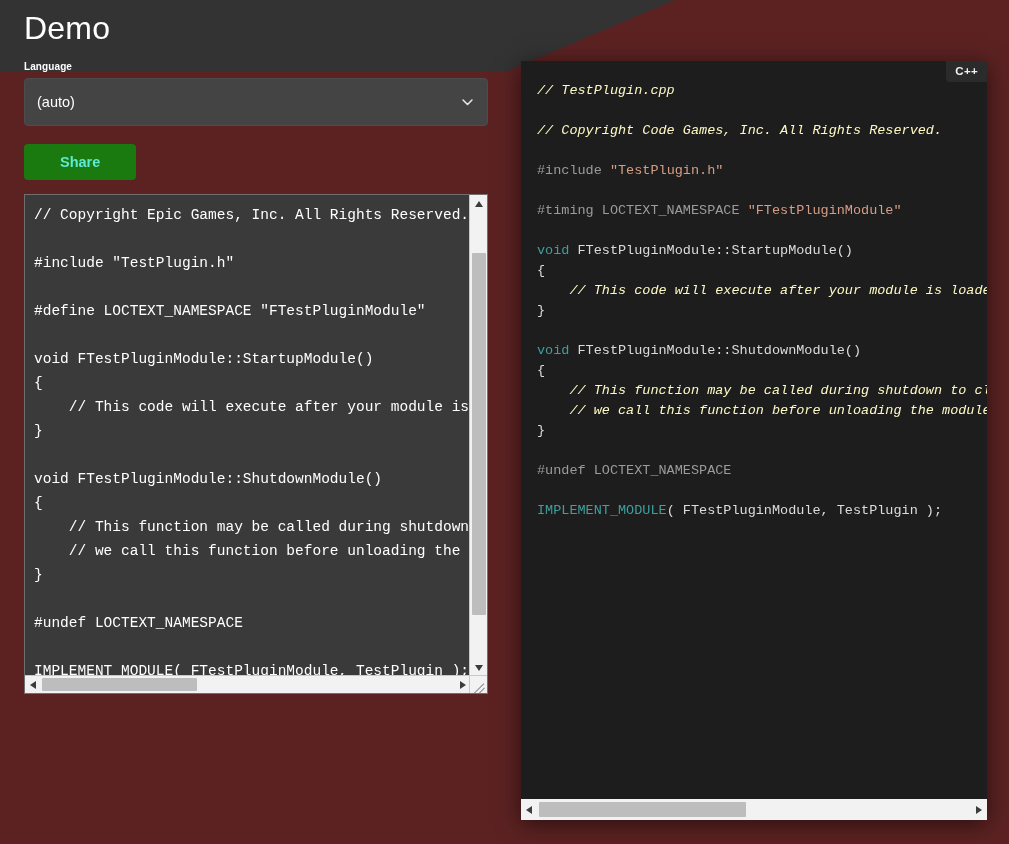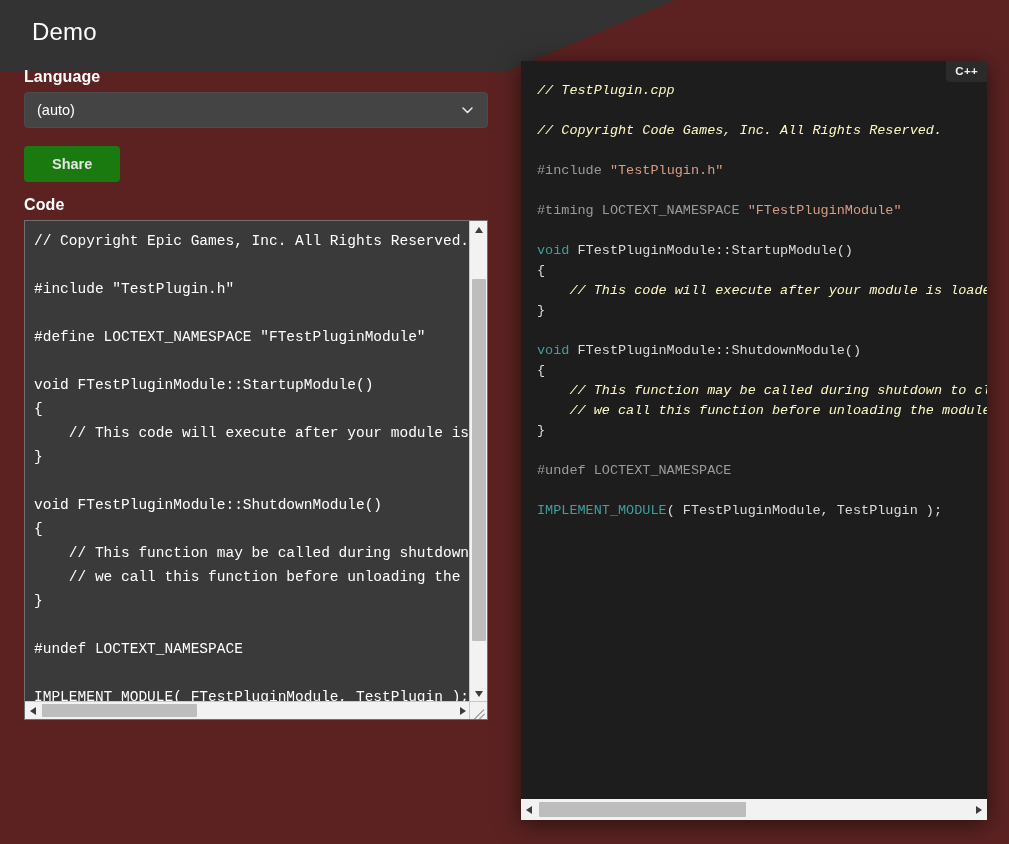--- a/index.html
+++ b/index.html
@@ -38,39 +38,39 @@
 
   
   #left-col {
     position: absolute;
     left: 24px;
     top: 0px;
     width: 466px;
     z-index: 3;
   }
   #page-title {
-    font-size: 24px;
+    font-size: 32px;
     font-weight: 400;
     color: #ffffff;
-    margin: 8px;
+    margin: 0;
     padding: 10px 0 14px 0;
     letter-spacing: .2px;
     line-height: 1.15;
   }
   .field-label {
-    font-size: 16px;
+    font-size: 10px;
     font-weight: bold;
     color: #ffffff;
     margin: 0 0 6px 0;
     letter-spacing: .1px;
   }
   .select-wrap {
     position: relative;
     width: 464px;
-    height: 36px;
+    height: 48px;
     margin-bottom: 14px;
   }
   .select-box {
     width: 100%;
     height: 100%;
     box-sizing: border-box;
     background: #444444;
     border: 1px solid #4c4c4c;
     border-radius: 4px;
     color: #ffffff;
@@ -89,26 +89,26 @@
     transform: translateY(-50%);
     width: 13px;
     height: 13px;
     pointer-events: none;
   }
   .chev svg { display: block; }
 
   #share-button {
     display: inline-block;
     background: #1a7a10;
-    color: #e5e5e5;
+    color: #5eead4;
     font-size: 14.5px;
     font-weight: bold;
     border: none;
     border-radius: 4px;
-    padding: 10px 28px;
+    padding: 10px 36px;
     cursor: pointer;
     font-family: "Liberation Sans", sans-serif;
     margin: 4px 0 14px 0;
     line-height: 1.15;
   }
 
   
   #code-editor-wrap {
     position: relative;
     width: 464px;
@@ -306,21 +306,20 @@
     <span class="chev">
       <svg viewBox="0 0 16 16" width="13" height="13" aria-hidden="true">
         <path d="M2.5 5.5 L8 11 L13.5 5.5" fill="none" stroke="#e8e8e8" stroke-width="1.9" stroke-linecap="round" stroke-linejoin="round"></path>
       </svg>
     </span>
   </div>
 
 
   <button id="share-button">Share</button>
 
-  <div class="field-label">Code</div>
 
   <div id="code-editor-wrap">
     <textarea id="code-textarea" spellcheck="false" style="">// Copyright Epic Games, Inc. All Rights Reserved.
 
 #include "TestPlugin.h"
 
 #define LOCTEXT_NAMESPACE "FTestPluginModule"
 
 void FTestPluginModule::StartupModule()
 {

